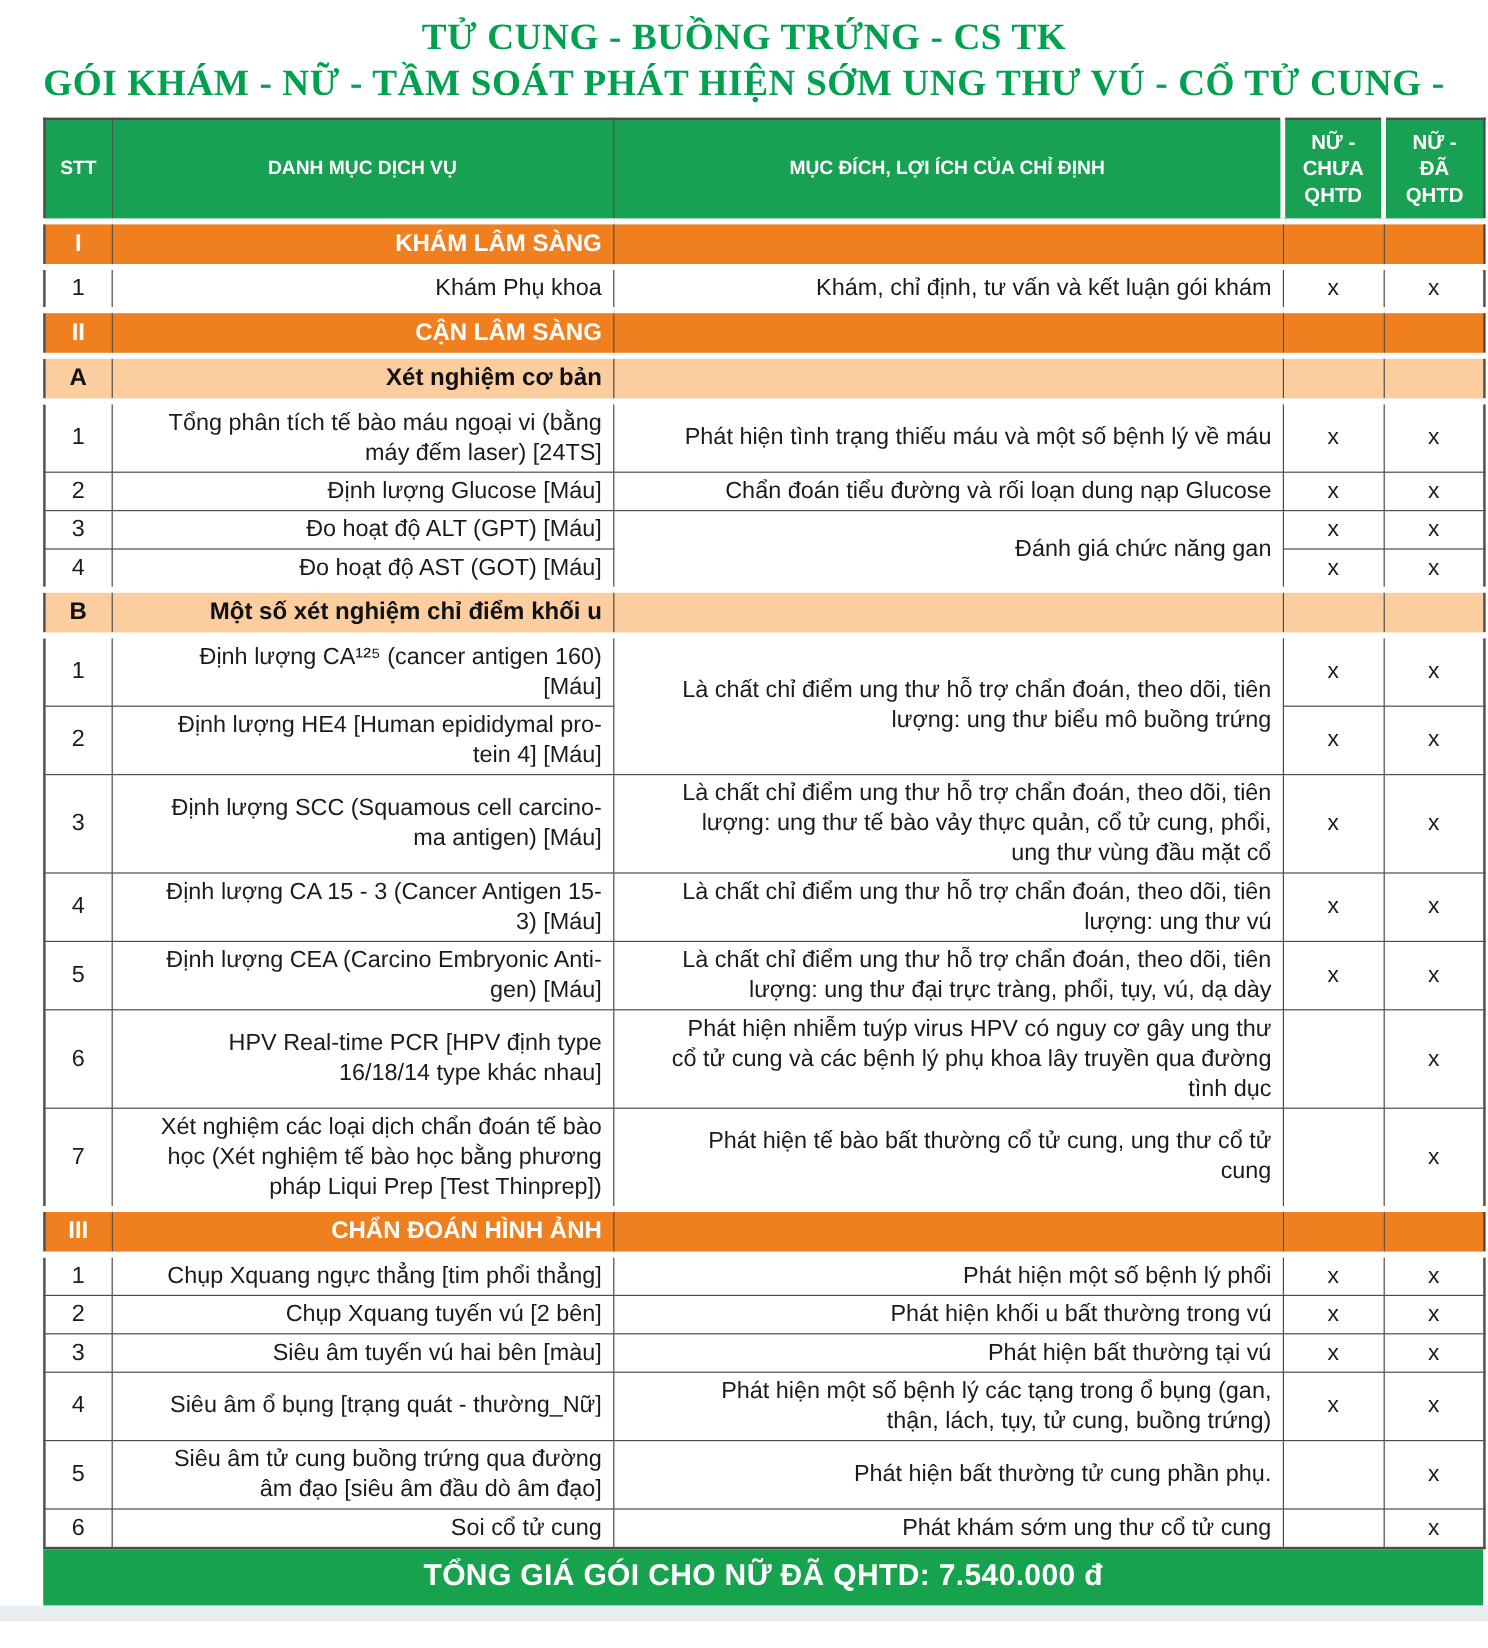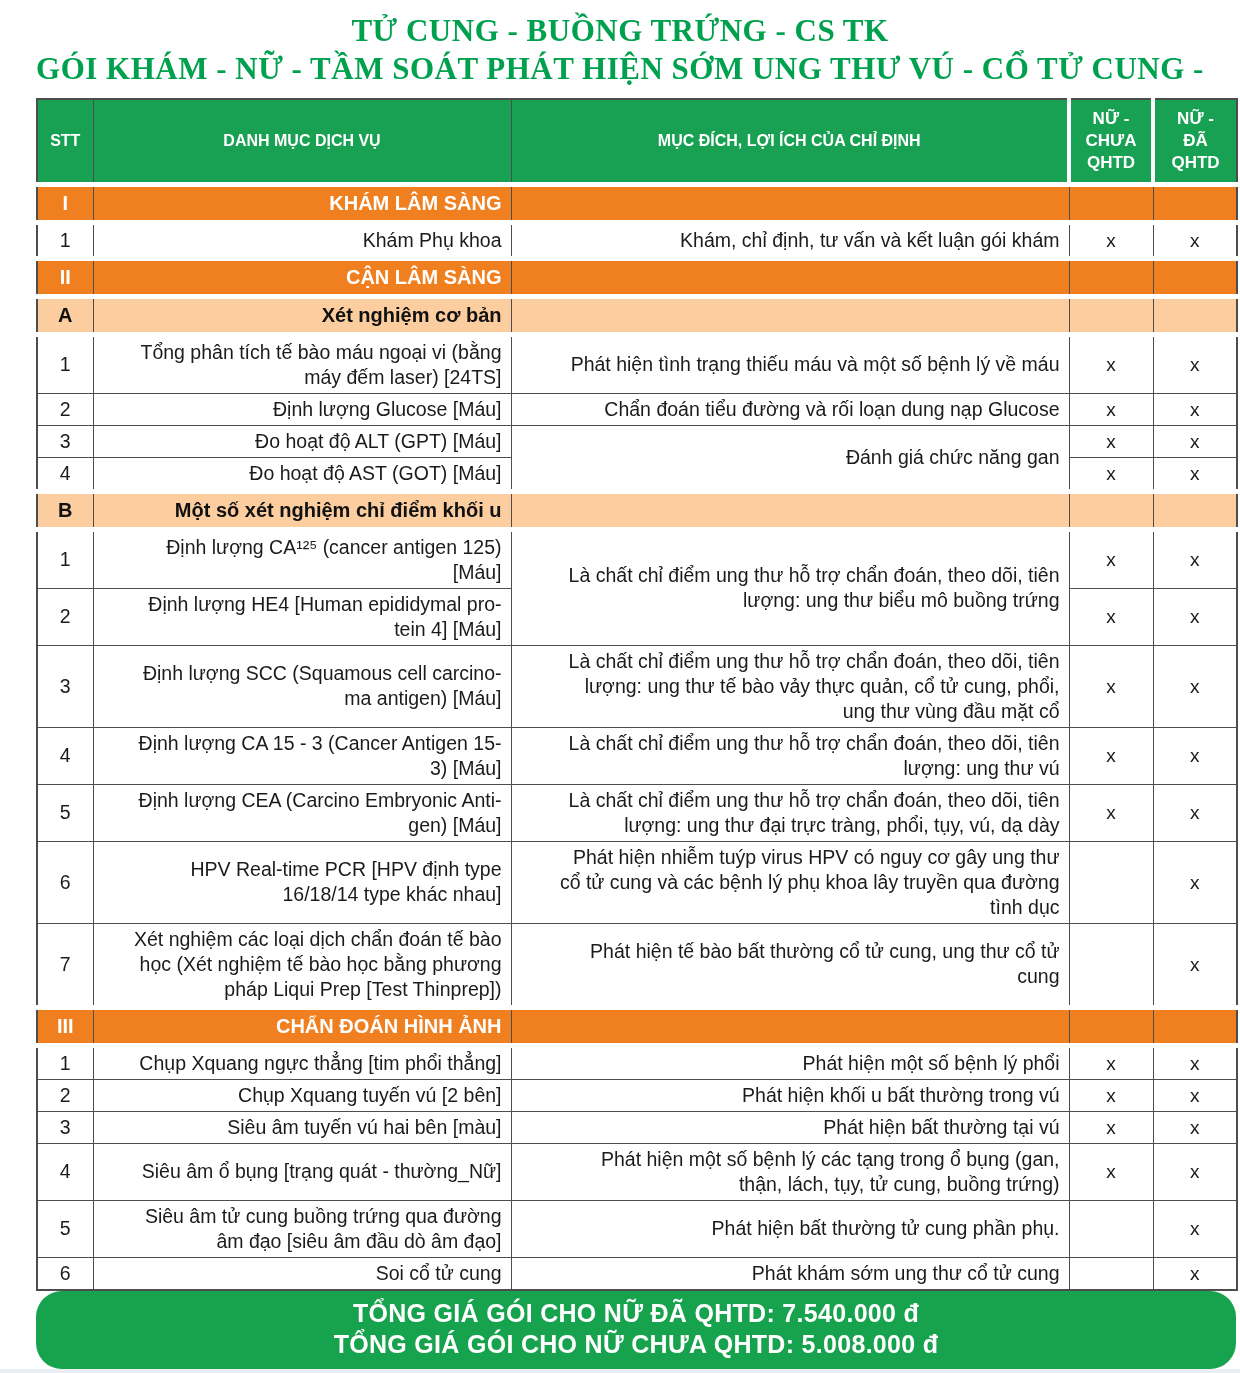--- a/index.html
+++ b/index.html
@@ -74,21 +74,20 @@
     margin-left:36px;
     width:1200px;
     background:var(--footer-green);
     color:#ffffff;
     text-align:center;
     font-weight:700;
     font-size:25px;
     line-height:31px;
     padding:7px 0 9px 0;
     letter-spacing:.3px;
-    border-radius:26px;
   }
   .bottom-strip{
     width:1240px;height:13px;background:#e9eef2;margin-top:0;
   }
 </style>
 </head>
 <body>
 
 <div class="title">
   <div>TỬ CUNG - BUỒNG TRỨNG - CS TK</div>
@@ -175,21 +174,21 @@
       </tr>
       <tr class="section peach">
         <td class="stt">B</td>
         <td class="service">Một số xét nghiệm chỉ điểm khối u</td>
         <td class="purpose"></td>
         <td class="mark"></td>
         <td class="mark"></td>
       </tr>
       <tr>
         <td class="stt">1</td>
-        <td class="service">Định lượng CA¹²⁵ (cancer antigen 125)
+        <td class="service">Định lượng CA¹²⁵ (cancer antigen 160)
 [Máu]</td>
         <td class="purpose" rowspan="2">Là chất chỉ điểm ung thư hỗ trợ chẩn đoán, theo dõi, tiên
 lượng: ung thư biểu mô buồng trứng</td>
         <td class="mark">x</td>
         <td class="mark">x</td>
       </tr>
       <tr>
         <td class="stt">2</td>
         <td class="service">Định lượng HE4 [Human epididymal pro-
 tein 4] [Máu]</td>
@@ -293,16 +292,15 @@
         <td class="service">Soi cổ tử cung</td>
         <td class="purpose">Phát khám sớm ung thư cổ tử cung</td>
         <td class="mark"></td>
         <td class="mark">x</td>
       </tr>
     </tbody>
 </table>
 
 <div class="totals">
   <div>TỔNG GIÁ GÓI CHO NỮ ĐÃ QHTD: 7.540.000 đ</div>
-  <div>TỔNG GIÁ GÓI CHO NỮ CHƯA QHTD: 5.008.000 đ</div>
 </div>
 
 <div class="bottom-strip"></div>
 
 </body></html>

